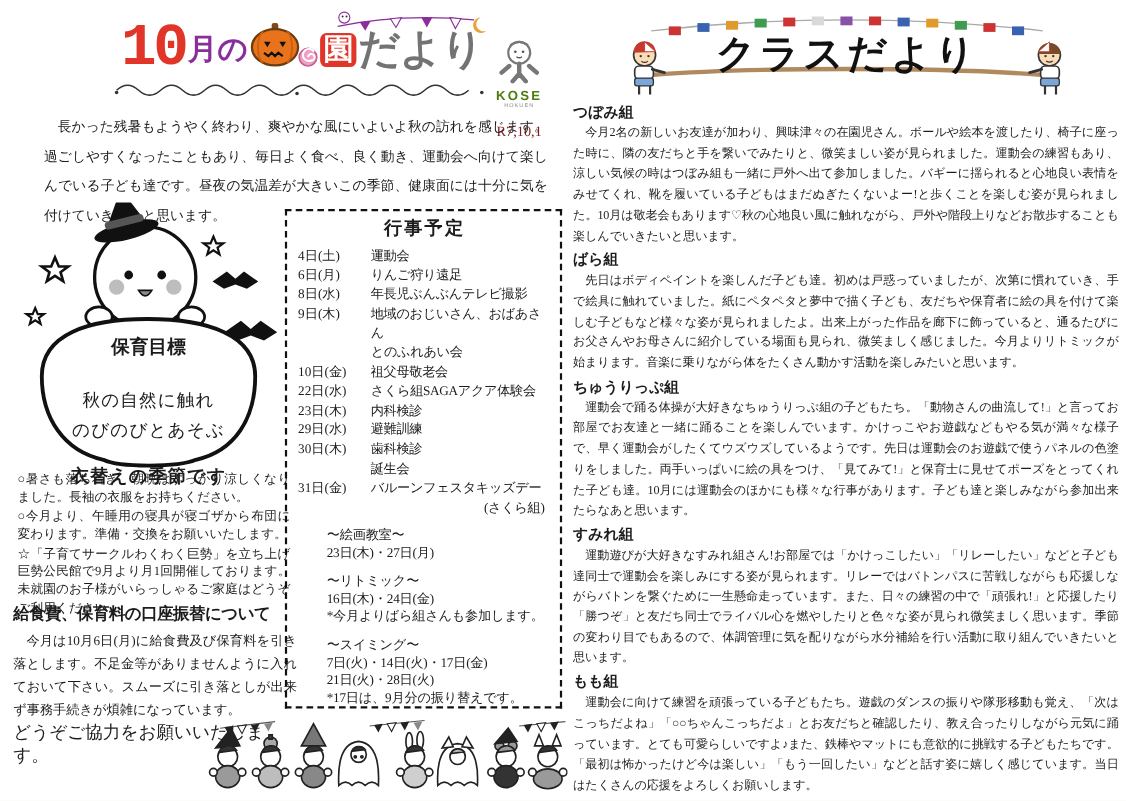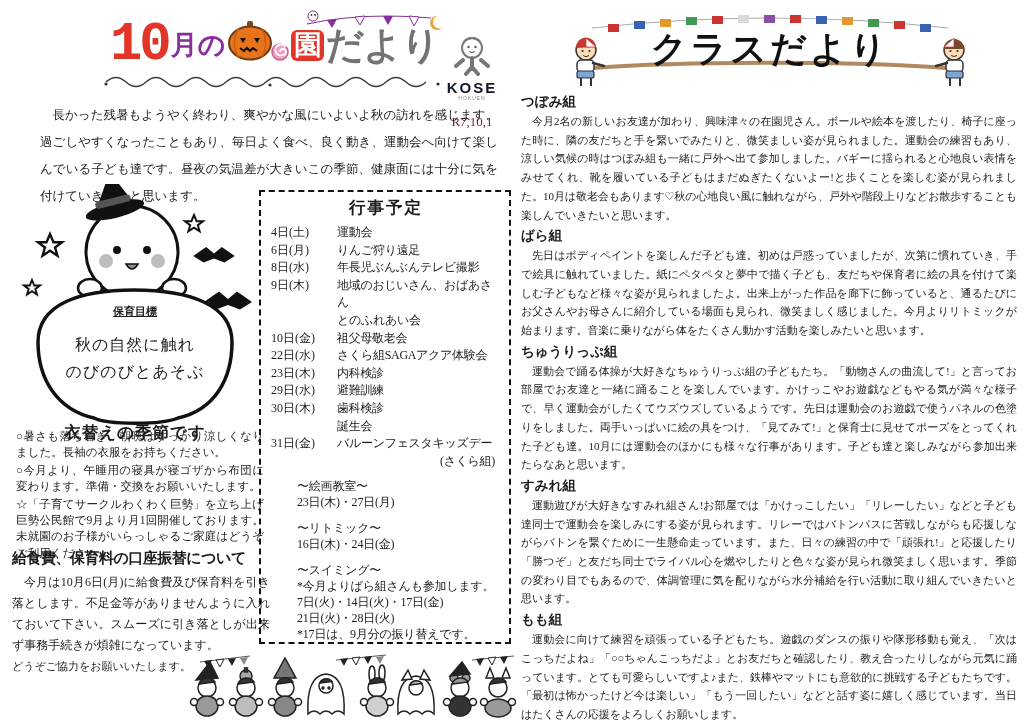--- a/index.html
+++ b/index.html
@@ -14,35 +14,35 @@
   .title-line { display:flex; align-items:center; justify-content:center; }
   .t-num  { font-family:Liberation Mono, monospace; font-weight:bold; font-size:54px; color:#e03528; letter-spacing:-3px; line-height:1; }
   .t-tsuki{ font-family:"Liberation Sans","DejaVu Sans",sans-serif; font-weight:bold; font-size:27px; color:#8a2e9c; line-height:1; margin-left:2px;}
   .t-en   { font-family:"Liberation Sans","DejaVu Sans",sans-serif; font-weight:bold; font-size:27px; color:#fff; background:#e03528; border-radius:6px; padding:2px 3px; line-height:1; margin:0 1px; }
   .t-dayori{ font-family:"Liberation Sans","DejaVu Sans",sans-serif; font-weight:bold; font-size:38px; color:#737373; line-height:1; letter-spacing:-1px;}
   .pumpkin-wrap { margin:0 1px 10px 2px; }
   .candy-wrap { margin:0 0 -14px -4px; }
   .title-deco { position:absolute; right:-6px; top:-10px; }
   .wavy { display:block; margin-top:2px; }
   .kose-logo { position:absolute; left:430px; top:36px; width:84px; text-align:center; }
-  .kose-name { font-family:"Liberation Sans","DejaVu Sans",sans-serif; font-weight:bold; font-size:15px; letter-spacing:2px; color:#0f172a; line-height:1; }
+  .kose-name { font-family:"Liberation Sans","DejaVu Sans",sans-serif; font-weight:bold; font-size:12px; letter-spacing:2px; color:#4d7c0f; line-height:1; }
   .kose-sub  { font-family:"Liberation Sans","DejaVu Sans",sans-serif; font-size:5px; letter-spacing:1px; color:#888; line-height:1.4; }
   .kose-issue{ font-size:13px; color:#7f1d1d; line-height:1.2;margin-top:12px; }
   .intro { position:absolute; left:40px; top:102px; width:458px; font-size:12.5px; line-height:27px; text-align:justify; text-indent:1em; }
   .ghost-block { position:absolute; left:14px; top:184px; width:242px; }
   .goal-overlay { position:absolute; left:24px; right:24px; top:120px; text-align:center; }
-  .goal-heading { font-family:"Liberation Sans","DejaVu Sans",sans-serif; font-weight:bold; font-size:11px; margin-bottom:12px;text-decoration:underline; }
+  .goal-heading { font-family:"Liberation Sans","DejaVu Sans",sans-serif; font-weight:bold; font-size:17px; margin-bottom:24px; }
   .goal-line { font-size:16px; line-height:27px; letter-spacing:1px; }
   .koromogae { text-align:center; font-family:"Liberation Sans","DejaVu Sans",sans-serif; font-weight:bold; font-size:16.5px; margin-top:-8px; letter-spacing:1px;}
   .season-items { position:absolute; left:16px; top:428px; width:248px; }
   .season-item { font-size:11.5px; line-height:16.4px; text-align:justify; margin-bottom:1px; }
   .bank-block { position:absolute; left:12px; top:549px; width:258px; }
   .bank-heading { font-family:"Liberation Sans","DejaVu Sans",sans-serif; font-weight:bold; font-size:15px; letter-spacing:-0.5px; margin-bottom:4px; }
   .bank-body { font-size:12px; line-height:21px; text-align:justify; text-indent:1em; }
-  .bank-closing { font-size:11px; line-height:21px; }
+  .bank-closing { font-size:16px; line-height:21px; }
   .schedule-box { position:absolute; left:259px; top:190px; width:252px; height:454px; border:2.5px dashed #111; padding:5px 8px 4px 10px; }
   .schedule-title { text-align:center; font-family:"Liberation Sans","DejaVu Sans",sans-serif; font-weight:bold; font-size:16.5px; margin-bottom:5px; letter-spacing:2px;}
   .sched-row { display:grid; grid-template-columns:62px 1fr; font-size:12px; line-height:17.6px; }
   .sched-date { white-space:nowrap; }
   .sched-label { padding-left:4px; letter-spacing:-0.3px;}
   .sched-row.right .sched-label { text-align:right; padding-right:6px; }
   .sched-extras { margin-top:8px;margin-left:26px; }
   .extra-line { font-size:12px; line-height:16px; letter-spacing:-0.2px;}
   .extra-line.gap { margin-top:10px; }
   .halloween-strip { position:absolute; left:186px; top:650px; }
@@ -241,22 +241,22 @@
             <span class="sched-date"></span>
             <span class="sched-label">(さくら組)</span>
           </div>
         </div>
       <div class="sched-extras">
 
       <div class="extra-line">〜絵画教室〜</div>
           <div class="extra-line">23日(木)・27日(月)</div>
           <div class="extra-line gap">〜リトミック〜</div>
           <div class="extra-line">16日(木)・24日(金)</div>
+          <div class="extra-line">*今月よりばら組さんも参加します。</div>
           <div class="extra-line gap">〜スイミング〜</div>
-          <div class="extra-line">*今月よりばら組さんも参加します。</div>
           <div class="extra-line">7日(火)・14日(火)・17日(金)</div>
           <div class="extra-line">21日(火)・28日(火)</div>
           <div class="extra-line">*17日は、9月分の振り替えです。</div>
         </div>
     </div>
 
     <svg class="halloween-strip" width="330" height="76" viewBox="0 0 330 76">
 
       <g>
         <path d="M14,12 L64,6" stroke="#555" stroke-width="1"></path>

